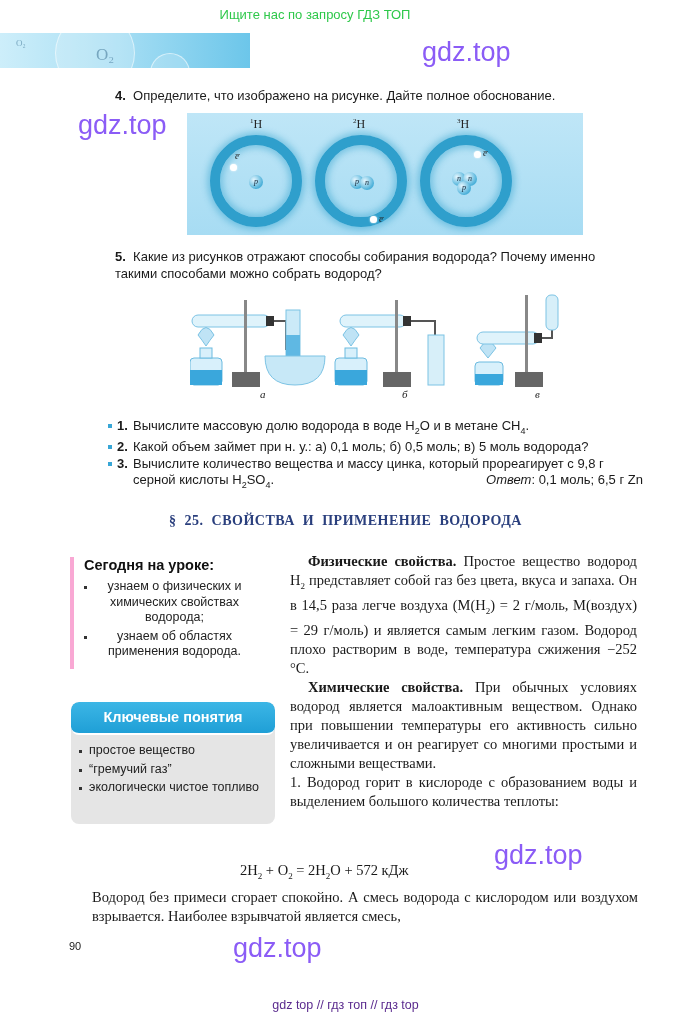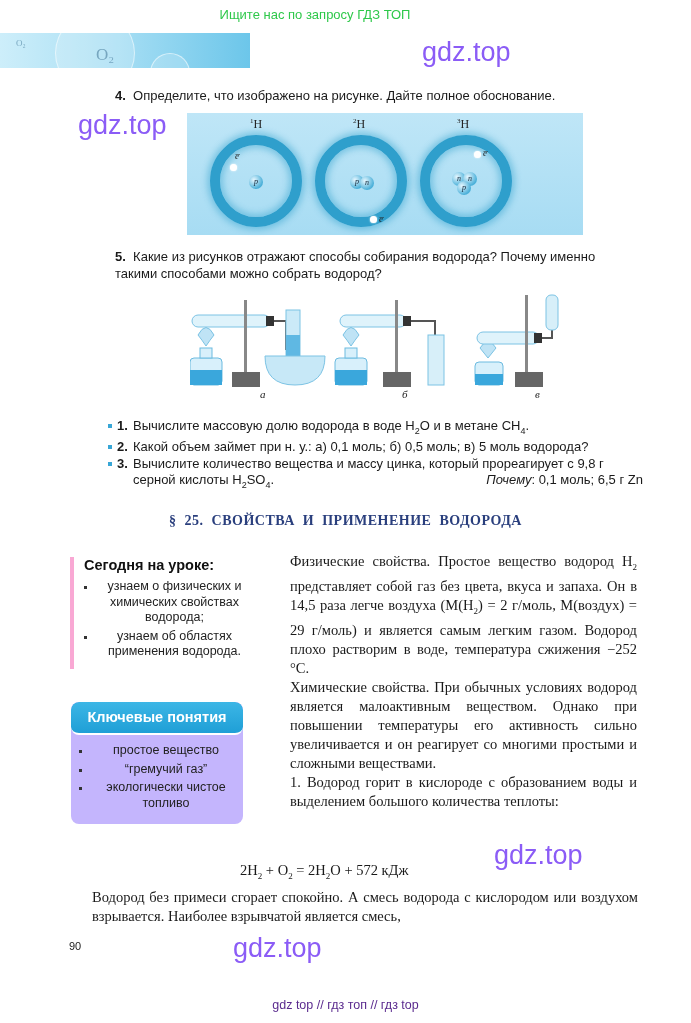--- a/index.html
+++ b/index.html
@@ -42,29 +42,29 @@
   .answer i { font-style: italic; }
 
   .section-title { left: 0; width: 691px; top: 513px; text-align: center; font-family: "Liberation Serif", serif; font-weight: bold; font-size: 14px; color: #2a3f7d; letter-spacing: 0.5px; word-spacing: 4px; }
 
   .lesson-box { left: 70px; top: 557px; width: 185px; height: 112px; border-left: 4px solid #f9a8d4; padding-left: 10px; }
   .lesson-title { font-size: 14.5px; font-weight: bold; color: #111; margin-bottom: 6px; }
   .lesson-list { list-style: none; font-size: 12.5px; line-height: 15.5px; color: #222; text-align: center; }
   .lesson-list li { position: relative; padding-left: 10px; margin-bottom: 3px; }
   .lesson-list li::before { content: ""; position: absolute; left: 0; top: 7px; width: 3px; height: 3px; background: #333; }
 
-  .key-box { left: 71px; top: 702px; width: 172px; height: 122px; border-radius: 8px; background: #c4b5fd; overflow: hidden; }
+  .key-box { left: 71px; top: 702px; width: 204px; height: 122px; border-radius: 8px; background: #e5e5e5; overflow: hidden; }
   .key-header { height: 33px; background: linear-gradient(180deg, #3cb6e6, #1f9fd6); color: #fff; font-weight: bold; font-size: 14.5px; text-align: center; line-height: 30px; border-radius: 8px 8px 8px 8px; border-bottom: 2px solid #ffffff; }
-  .key-list { list-style: none; padding: 8px 0 0 8px; font-size: 12.5px; line-height: 15.5px; color: #222; text-align: center; }
+  .key-list { list-style: none; padding: 8px 0 0 8px; font-size: 12.5px; line-height: 15.5px; color: #222; }
   .key-list li { position: relative; padding-left: 10px; margin-bottom: 3px; }
   .key-list li::before { content: ""; position: absolute; left: 0; top: 7px; width: 3px; height: 3px; background: #333; }
 
   .body-text { font-family: "Liberation Serif", serif; font-size: 14.5px; line-height: 19px; color: #1a1a1a; text-align: justify; }
   .body-text .ind { padding-left: 22px; }
-  .body-text b { font-weight: normal; }
+  .body-text b { font-weight: bold; margin-left: 18px; }
   .right-col { left: 268px; top: 552px; width: 369px; }
   .equation { left: 240px; top: 862px; font-family: "Liberation Serif", serif; font-size: 14.5px; color: #1a1a1a; }
   .bottom-para { left: 70px; top: 888px; width: 568px; }
   sub.s { font-size: 9px; }
 
   .page-num { left: 69px; top: 940px; font-size: 11px; color: #222; }
 
   .footer { left: 0; width: 691px; top: 998px; text-align: center; font-size: 12.5px; color: #5a2a8e; }
 </style>
 </head>
@@ -167,21 +167,21 @@
   <div class="ex-row">
     <span class="dot"></span>
     <span class="num">2.</span>
     <span>Какой объем займет при н. у.: а) 0,1 моль; б) 0,5 моль; в) 5 моль водорода?</span>
   </div>
   <div class="ex-row">
     <span class="dot"></span>
     <span class="num">3.</span>
     <span>Вычислите количество вещества и массу цинка, который прореагирует с 9,8 г</span><br>
     <span>серной кислоты H</span><sub class="s">2</sub><span>SO</span><sub class="s">4</sub><span>.</span>
-    <span class="answer"><i>Почему</i><span>: 0,1 моль; 6,5 г Zn</span></span>
+    <span class="answer"><i>Ответ</i><span>: 0,1 моль; 6,5 г Zn</span></span>
   </div>
 </div>
 
 <div class="abs section-title">§ 25. СВОЙСТВА И ПРИМЕНЕНИЕ ВОДОРОДА</div>
 
 <div class="abs lesson-box">
   <div class="lesson-title">Сегодня на уроке:</div>
   <ul class="lesson-list">
     <li>узнаем о физических и химических свойствах водорода;</li>
     <li>узнаем об областях применения водорода.</li>

